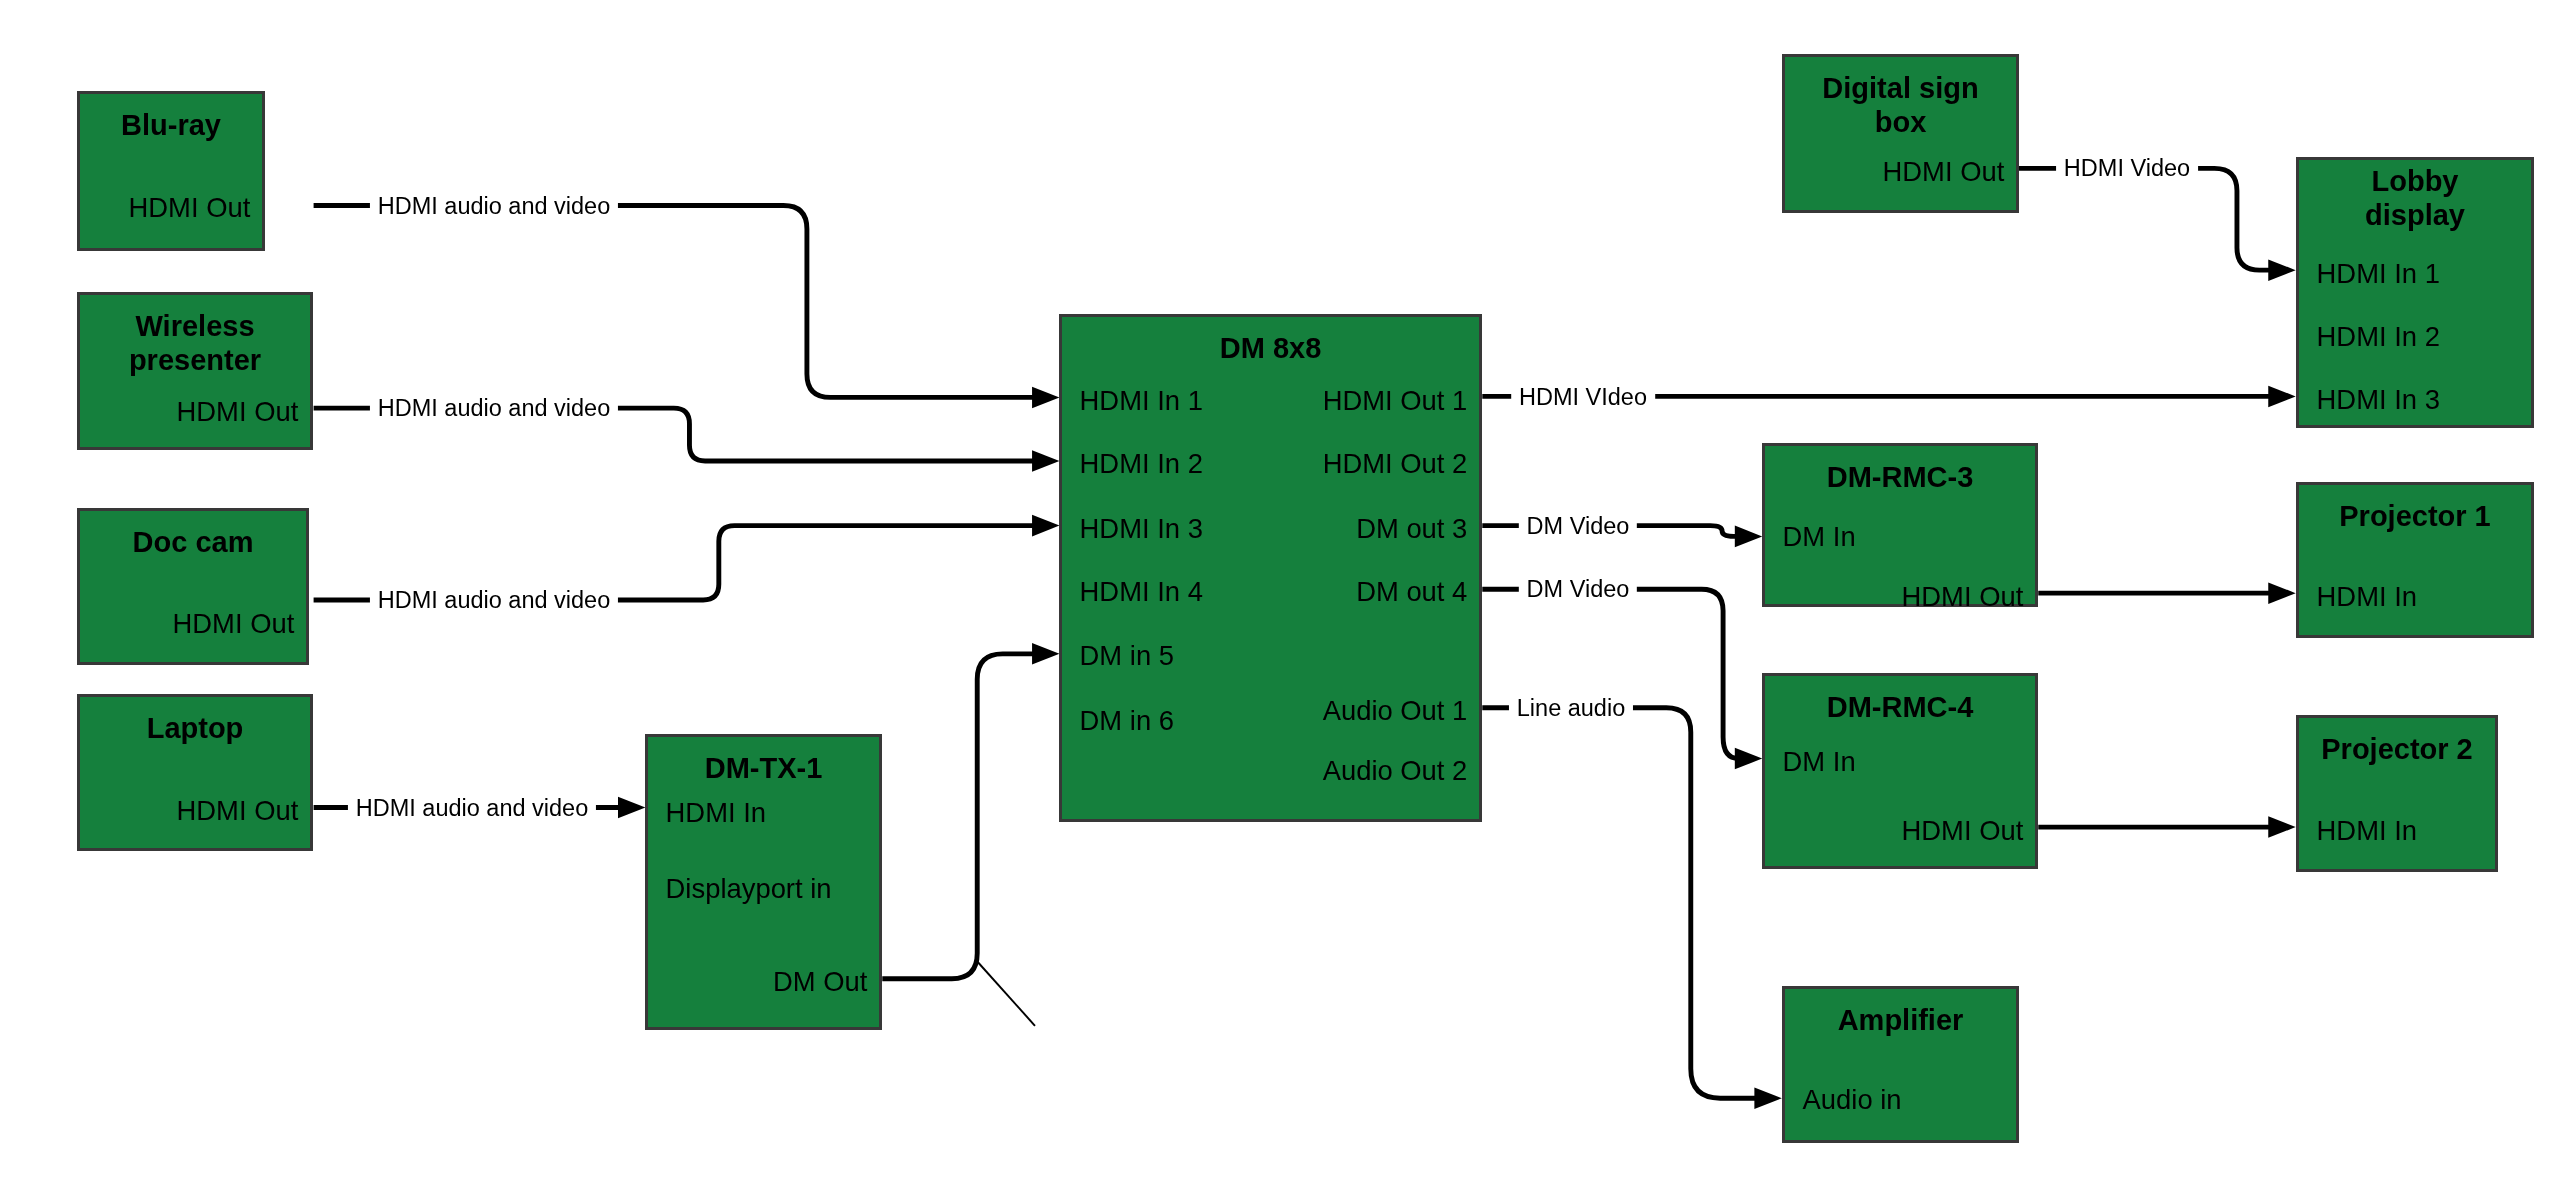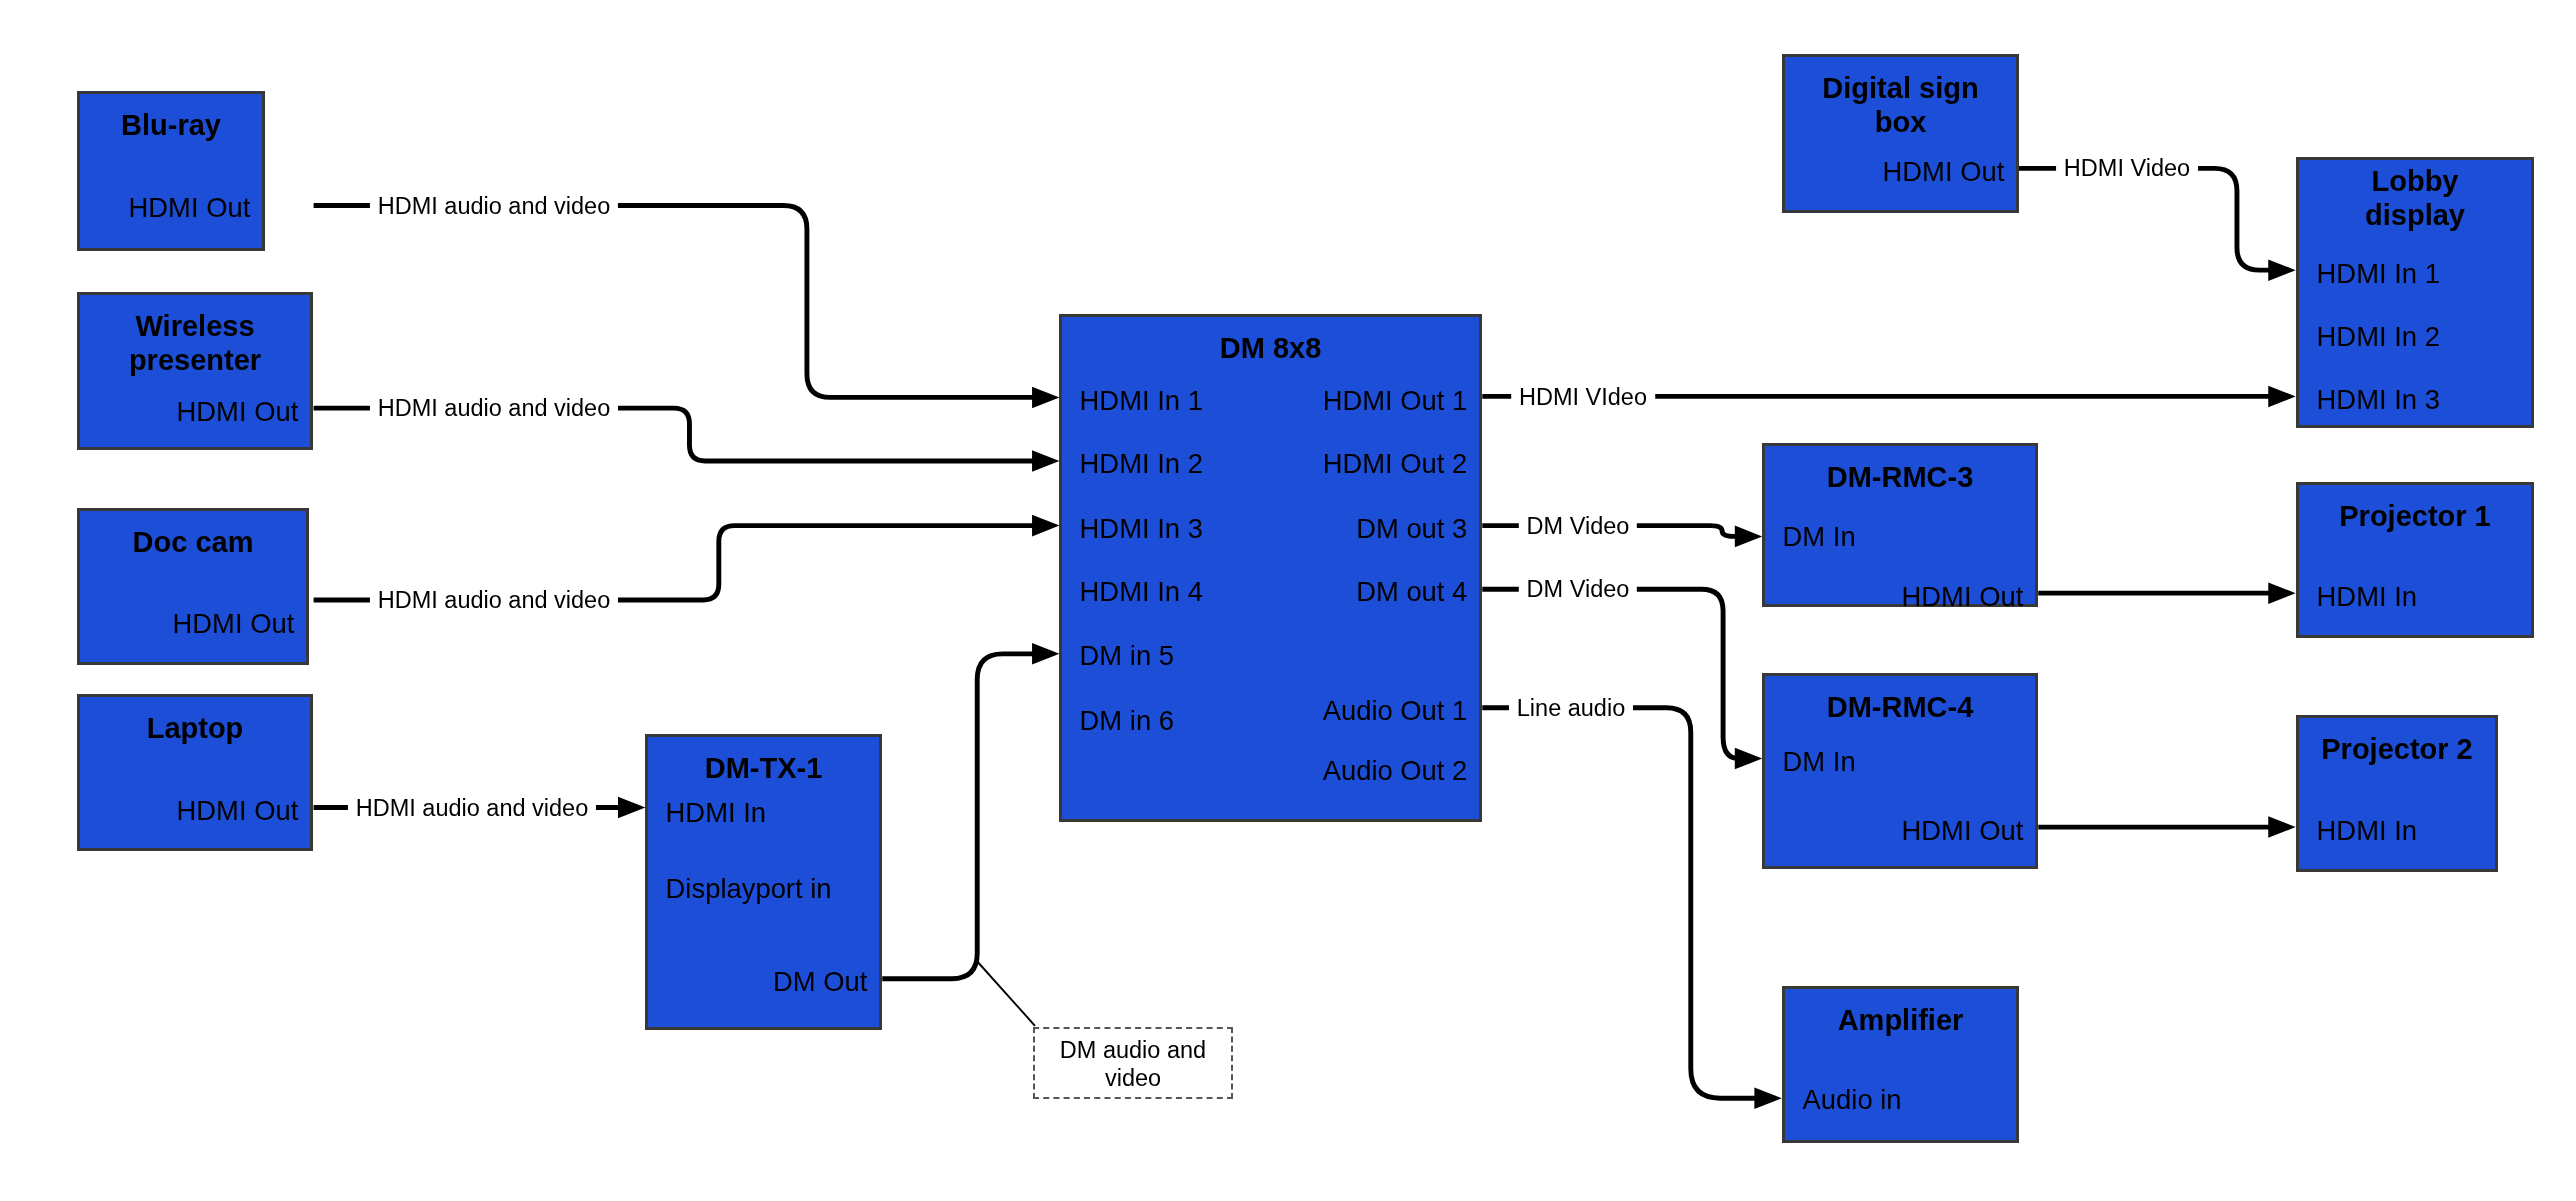--- a/index.html
+++ b/index.html
@@ -2,21 +2,21 @@
 <html><head>
 <meta charset="utf-8">
 <style>
   html,body{margin:0;padding:0;background:#ffffff;}
   #canvas{
     position:relative;width:2576px;height:1201px;background:#ffffff;overflow:hidden;
     font-family:"Liberation Sans", sans-serif;color:#000000;
   }
   #wires{position:absolute;left:0;top:0;width:2576px;height:1201px;}
   .node{
-    position:absolute;background:#1d4ed8;border:3.9px solid #383838;box-sizing:border-box;
+    position:absolute;background:#15803d;border:3.9px solid #383838;box-sizing:border-box;
   }
   .title{
     font-weight:bold;font-size:29px;line-height:34px;text-align:center;margin:13.7px auto 0 auto;
   }
   .title.narrow{max-width:176px;}
   .port{
     position:absolute;font-size:27.4px;line-height:29px;white-space:nowrap;
   }
   .port.pl{left:17.6px;}
   .port.pr{right:11.7px;text-align:right;}
@@ -152,16 +152,15 @@
   <div class="edge-label" style="left:494px;top:206px;">HDMI audio and video</div>
   <div class="edge-label" style="left:494px;top:408px;">HDMI audio and video</div>
   <div class="edge-label" style="left:494px;top:600px;">HDMI audio and video</div>
   <div class="edge-label" style="left:472px;top:808px;">HDMI audio and video</div>
   <div class="edge-label" style="left:1583px;top:397px;">HDMI VIdeo</div>
   <div class="edge-label" style="left:1578px;top:526px;">DM Video</div>
   <div class="edge-label" style="left:1578px;top:589px;">DM Video</div>
   <div class="edge-label" style="left:1571px;top:708px;">Line audio</div>
   <div class="edge-label" style="left:2127px;top:168px;">HDMI Video</div>
 
-  <div class="note">DM audio and video</div>
 
 </div>
 
 
 </body></html>

